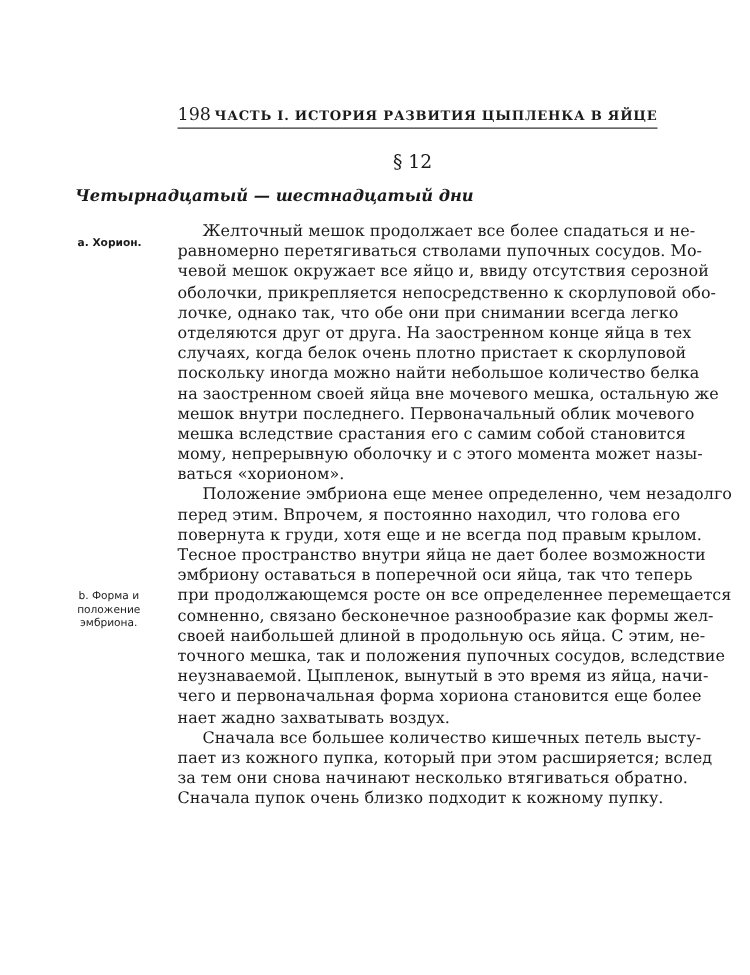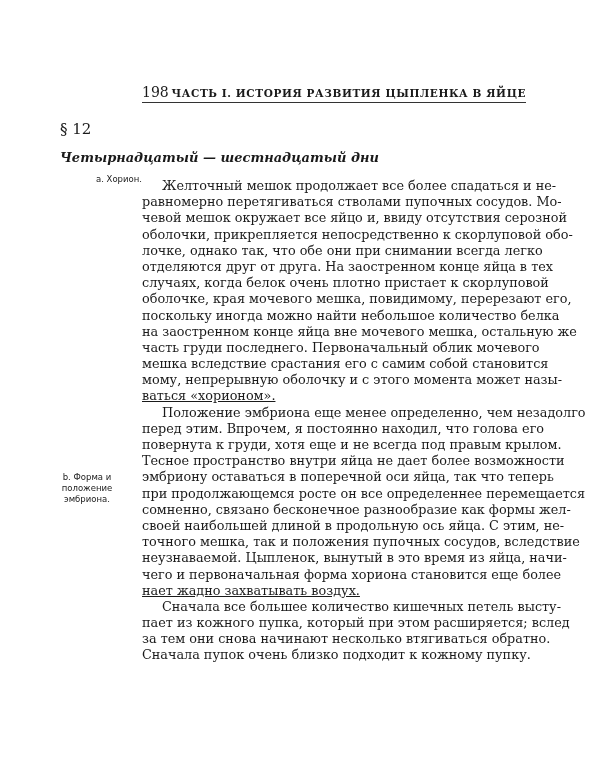--- a/index.html
+++ b/index.html
@@ -38,21 +38,21 @@
       font-weight: bold;
       letter-spacing: 0.6px;
       line-height: 16px;
       white-space: nowrap;
     }
     .section-number {
       position: absolute;
       left: 0;
       width: 600px;
       top: 120px;
-      text-align: left;
+      text-align: center;
       font-size: 15px;
       padding-left: 60px;
       box-sizing: border-box;
     }
     .section-title {
       position: absolute;
       left: 0;
       width: 600px;
       top: 150px;
       text-align: left;
@@ -75,35 +75,35 @@
       white-space: nowrap;
       text-align: justify;
       text-align-last: justify;
       display: block;
     }
     .line.indent {
       padding-left: 20px;
     }
     .line.last {
       text-align-last: left;
-      text-decoration: underline;
     }
     .margin-note {
       position: absolute;
       font-family: "DejaVu Sans", "Liberation Sans", sans-serif;
       font-size: 8.5px;
       line-height: 11px;
       text-align: center;
     }
     .margin-note.a {
       left: 50px;
-      top: 174px;
+      top: 190px;
       width: 80px;
-      text-align: right;
+      text-align: left;
       padding-left: 12px;
+      font-weight: bold;
     }
     .margin-note.b {
       left: 42px;
       top: 424px;
       width: 90px;
       margin-top: 48px;
     }
   </style>
 </head>
 <body>
@@ -125,24 +125,23 @@
 
 <div class="body-text">
   <div>
     <span class="line indent">Желточный мешок продолжает все более спадаться и не-</span>
     <span class="line">равномерно перетягиваться стволами пупочных сосудов. Мо-</span>
     <span class="line">чевой мешок окружает все яйцо и, ввиду отсутствия серозной</span>
     <span class="line">оболочки, прикрепляется непосредственно к скорлуповой обо-</span>
     <span class="line">лочке, однако так, что обе они при снимании всегда легко</span>
     <span class="line">отделяются друг от друга. На заостренном конце яйца в тех</span>
     <span class="line">случаях, когда белок очень плотно пристает к скорлуповой</span>
-    <span class="line">оболочке, края мочевого мешка, повидимому, перерезают его,</span>
     <span class="line">поскольку иногда можно найти небольшое количество белка</span>
-    <span class="line">на заостренном конце яйца вне мочевого мешка, остальную же</span>
-    <span class="line">часть груди последнего. Первоначальный облик мочевого</span>
+    <span class="line">на заостренном своей яйца вне мочевого мешка, остальную же</span>
+    <span class="line">мешок внутри последнего. Первоначальный облик мочевого</span>
     <span class="line">мешка вследствие срастания его с самим собой становится</span>
     <span class="line">мому, непрерывную оболочку и с этого момента может назы-</span>
     <span class="line last">ваться «хорионом».</span>
   </div>
   <div>
     <span class="line indent">Положение эмбриона еще менее определенно, чем незадолго</span>
     <span class="line">перед этим. Впрочем, я постоянно находил, что голова его</span>
     <span class="line">повернута к груди, хотя еще и не всегда под правым крылом.</span>
     <span class="line">Тесное пространство внутри яйца не дает более возможности</span>
     <span class="line">эмбриону оставаться в поперечной оси яйца, так что теперь</span>

